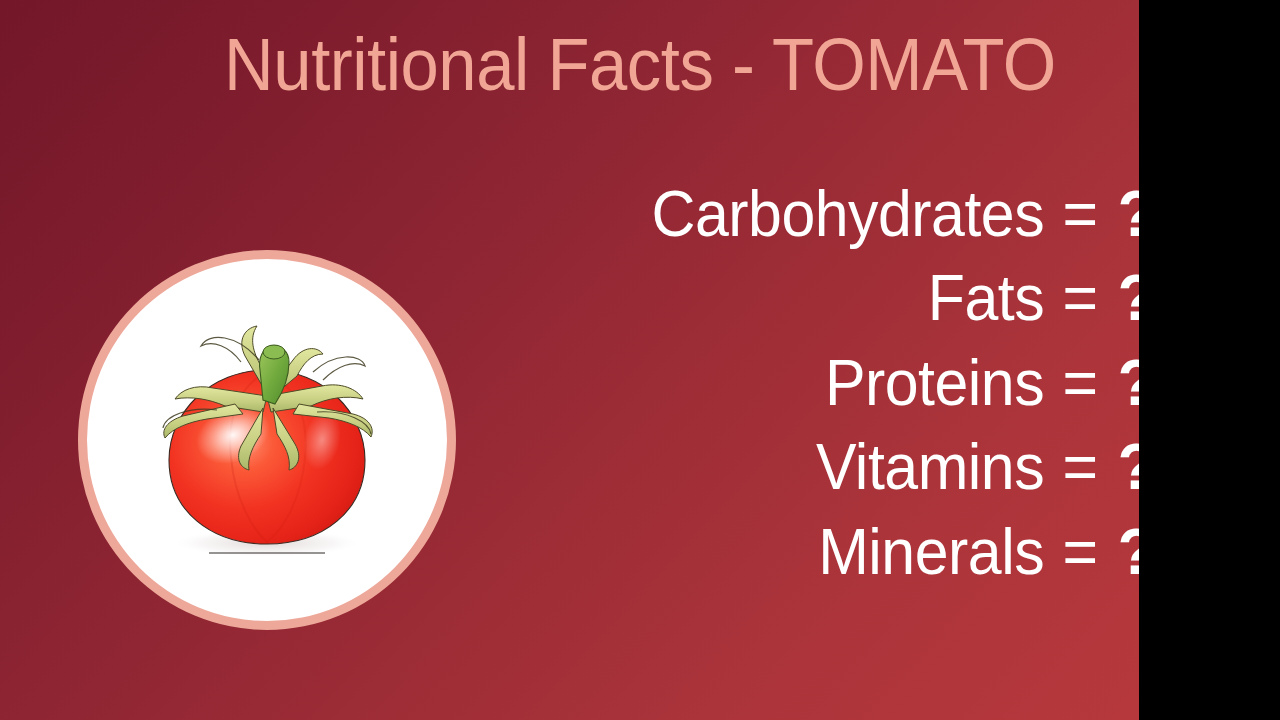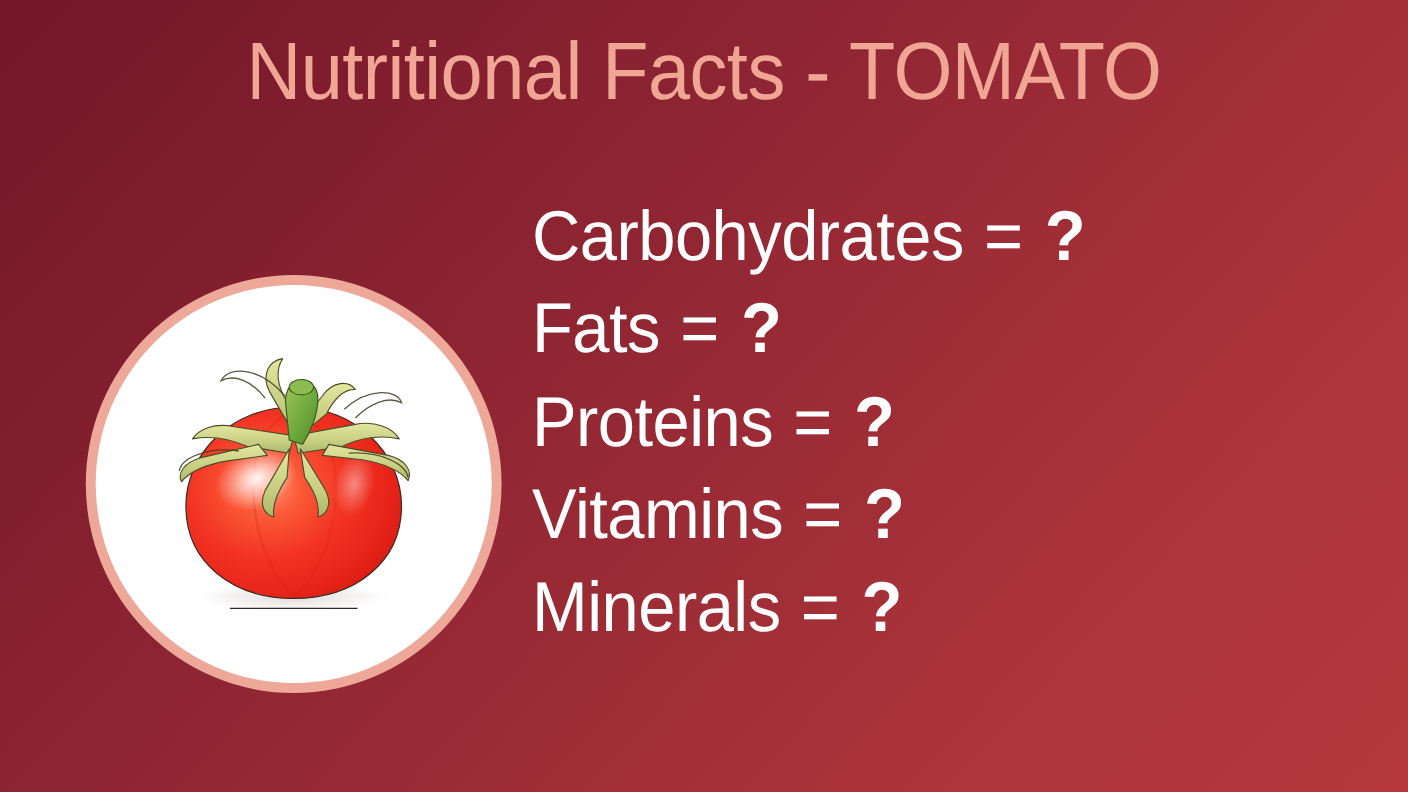--- a/index.html
+++ b/index.html
@@ -3,21 +3,21 @@
 <meta charset="utf-8">
 <title>Nutritional Facts - TOMATO</title>
 <style>
   html, body {
     margin: 0;
     padding: 0;
     background: #000;
   }
   #slide {
     position: relative;
-    width: 1280px;
+    width: 1139px;
     height: 720px;
     overflow: hidden;
     font-family: "Liberation Sans", "DejaVu Sans", sans-serif;
     
     background:
       linear-gradient(133deg,
         #731729 0%,
         #7d1c2d 16%,
         #8c2432 36%,
         #9c2c36 56%,
@@ -63,21 +63,21 @@
     width: 300px;
     height: 280px;
   }
 
   
   .facts {
     position: absolute;
     left: 466px;
     top: 172px;
     width: 706px;
-    text-align: left;
+    text-align: right;
     color: #ffffff;
   }
   .fact-line {
     font-size: 64px;
     line-height: 1.32;
     white-space: nowrap;
     font-weight: 400;
     letter-spacing: -0.5px;
     transform: scaleX(0.95);
     transform-origin: 50% 50%;

